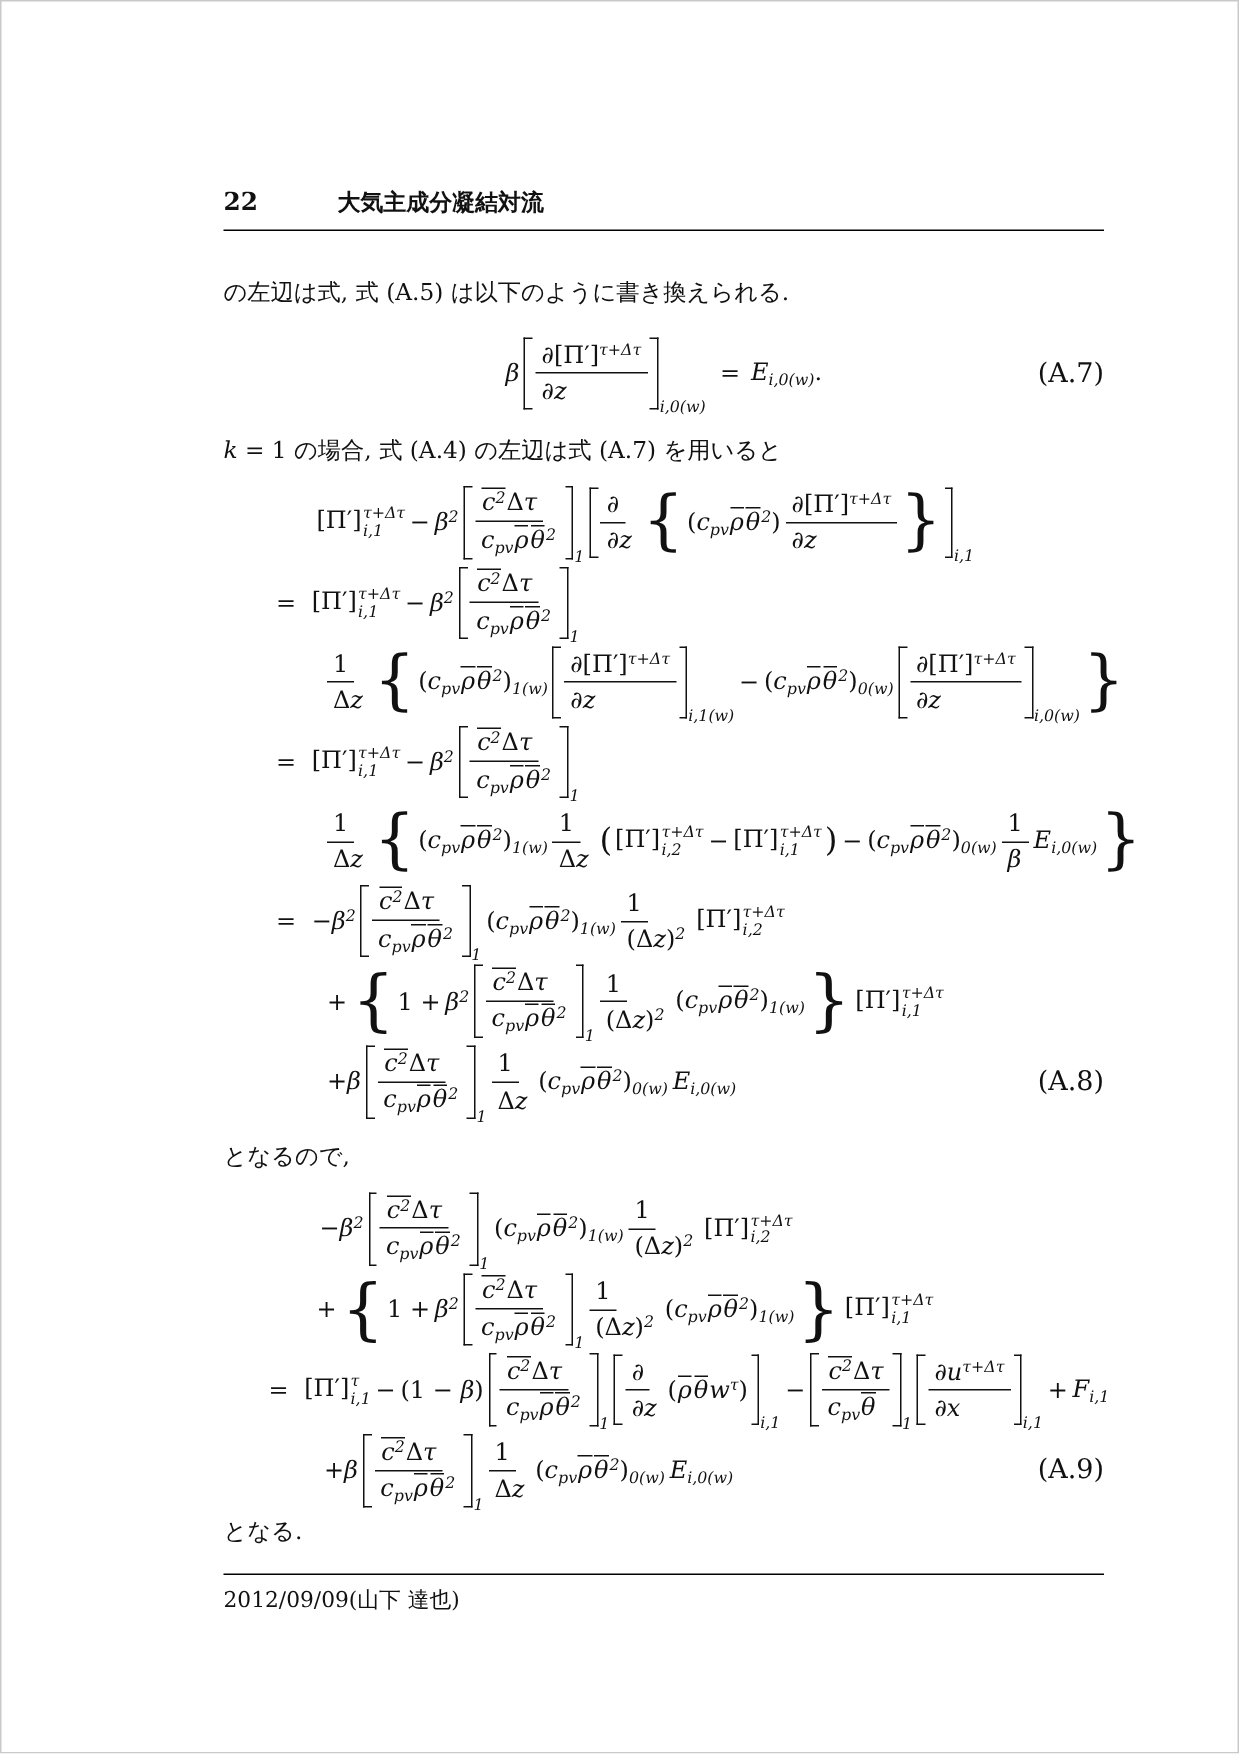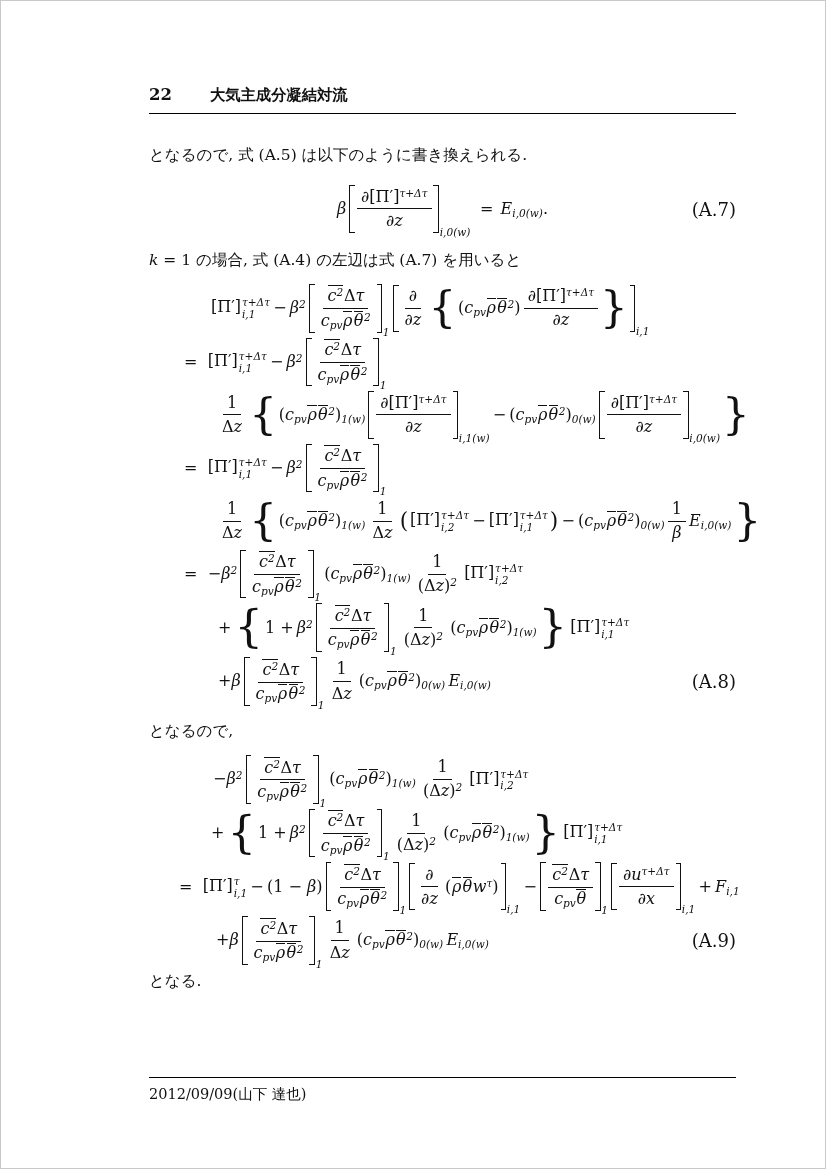--- a/index.html
+++ b/index.html
@@ -2,22 +2,22 @@
 <html><head>
 <meta charset="utf-8">
 <style>
   html,body{margin:0;padding:0;background:#fff;}
   .page{width:826px;height:1169px;box-sizing:border-box;background:#fff;position:relative;
     border:1px solid #c9c9c9;padding:84px 89px 0 148px;color:#111;
     font-family:"DejaVu Serif","Liberation Serif",serif;}
   
   .hrow{display:flex;justify-content:space-between;align-items:baseline;font-weight:bold;font-size:16px;}
   .hleft{display:flex;align-items:baseline;}
-  .pn{font-size:16.5px;margin-right:38px;}
-  .cjk-sans{font-family:"DejaVu Sans","Liberation Sans",sans-serif;font-size:15.3px;}
+  .pn{font-size:16.5px;margin-right:38px;margin-top:40px;}
+  .cjk-sans{font-family:"DejaVu Sans","Liberation Sans",sans-serif;font-size:15.3px;margin-left:15px;}
   .lat-serif{font-family:"DejaVu Serif","Liberation Serif",serif;}
   .headrule{border:none;border-top:1.4px solid #000;margin:7px 0 0;}
   
   .jp{font-size:15.5px;margin:0;line-height:1.5;}
   #p1{margin-top:30px;}
   #p2{margin-top:16px;}
   #p3{margin-top:14px;}
   #p4{margin-top:4px;}
   .mvar{font-style:italic;}
   
@@ -28,51 +28,51 @@
   .linec{display:inline-flex;align-items:center;gap:0.2em;white-space:nowrap;}
   .eqtag{position:absolute;right:0;top:50%;transform:translateY(-50%);font-size:18px;}
   .mi{font-style:italic;}
   .mo{font-style:normal;}
   .mrun{white-space:nowrap;line-height:1.25;}
   .msup{font-size:.66em;font-style:italic;vertical-align:.5em;line-height:1;}
   .msub{font-size:.66em;font-style:italic;vertical-align:-.33em;line-height:1;}
   .mss{display:inline-flex;flex-direction:column;align-items:flex-start;font-size:.66em;line-height:1.12;
     vertical-align:middle;transform:translateY(.12em);margin-left:.08em;font-style:italic;}
   .mol{display:inline-block;border-top:1px solid #111;padding-top:1px;line-height:1.05;margin:0 .04em;}
-  .mfrac{display:inline-flex;flex-direction:column;align-items:center;text-align:center;line-height:1.2;vertical-align:middle;}
+  .mfrac{display:inline-flex;flex-direction:column;align-items:flex-start;text-align:center;line-height:1.2;vertical-align:middle;}
   .mfrac .num{border-bottom:1px solid #111;}
   .mfrac .num,.mfrac .den{display:flex;justify-content:center;align-items:center;gap:.12em;padding:.1em .25em;}
   .mfence{display:inline-flex;align-items:center;}
   .fc{display:inline-flex;align-items:center;gap:.2em;padding:0 .12em;}
   .sqb{align-self:stretch;width:.3em;flex:none;}
   .sqb-l{border:1.2px solid #111;border-right:none;}
   .sqb-r{border:1.2px solid #111;border-left:none;}
   .gdel{line-height:1;flex:none;font-style:normal;}
   .fencesub{font-size:.66em;font-style:italic;align-self:flex-end;transform:translateY(.45em);margin-left:.05em;}
   .msp{display:inline-block;}
   
-  .pfooter{position:absolute;left:148px;right:89px;top:1076px;}
+  .pfooter{position:absolute;left:148px;right:89px;top:1048px;}
   .frule{border:none;border-top:1px solid #000;margin:0 0 7px;}
   .ftext{font-size:14.5px;margin:0;}
 </style>
 </head>
 <body>
 
 <div class="page">
   <header>
     <div class="hrow">
       <div class="hleft">
         <span class="pn lat-serif">22</span>
         <span class="cjk-sans">大気主成分凝結対流</span>
       </div>
     </div>
     <hr class="headrule">
   </header>
 
-  <p class="jp" id="p1">となるので, 式 (A.5) は以下のように書き換えられる.</p>
+  <p class="jp" id="p1">の左辺は式, 式 (A.5) は以下のように書き換えられる.</p>
 
   <div class="eq" id="eq-a7">
       <div class="eqline center">
         <span class="linec">
           <span class="mrun"><span class="mi">β</span></span>
           <span class="mfence">
             <span class="sqb sqb-l"></span>
             <span class="fc">
               <span class="mfrac">
                 <span class="num">

